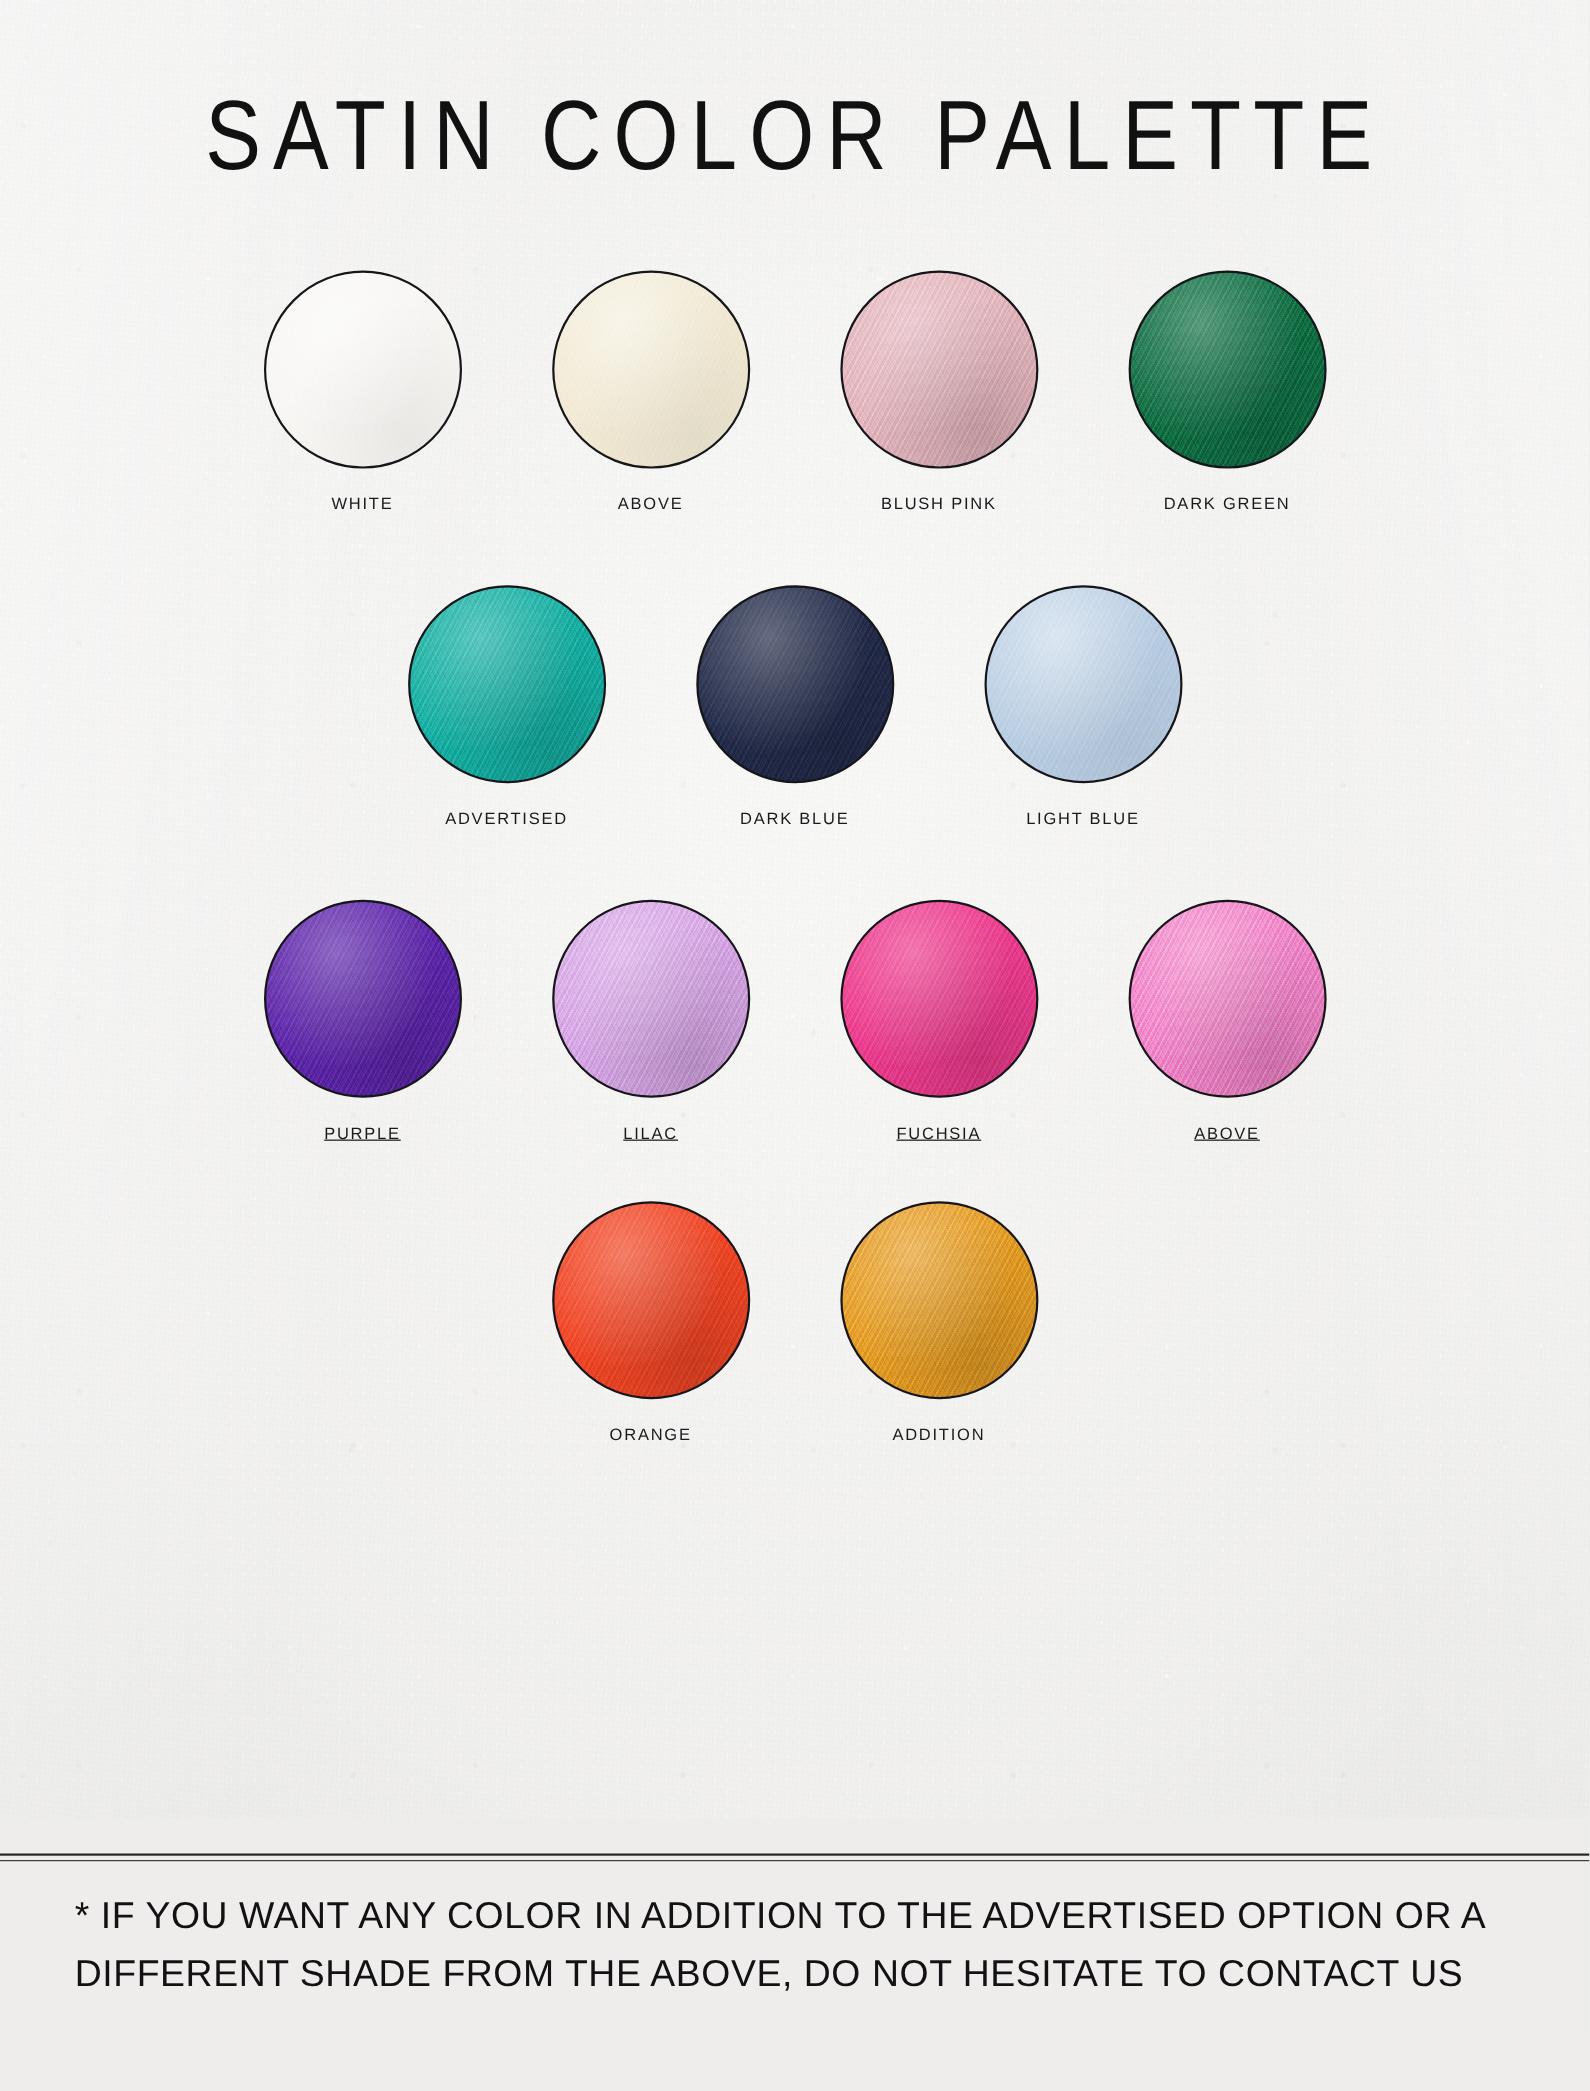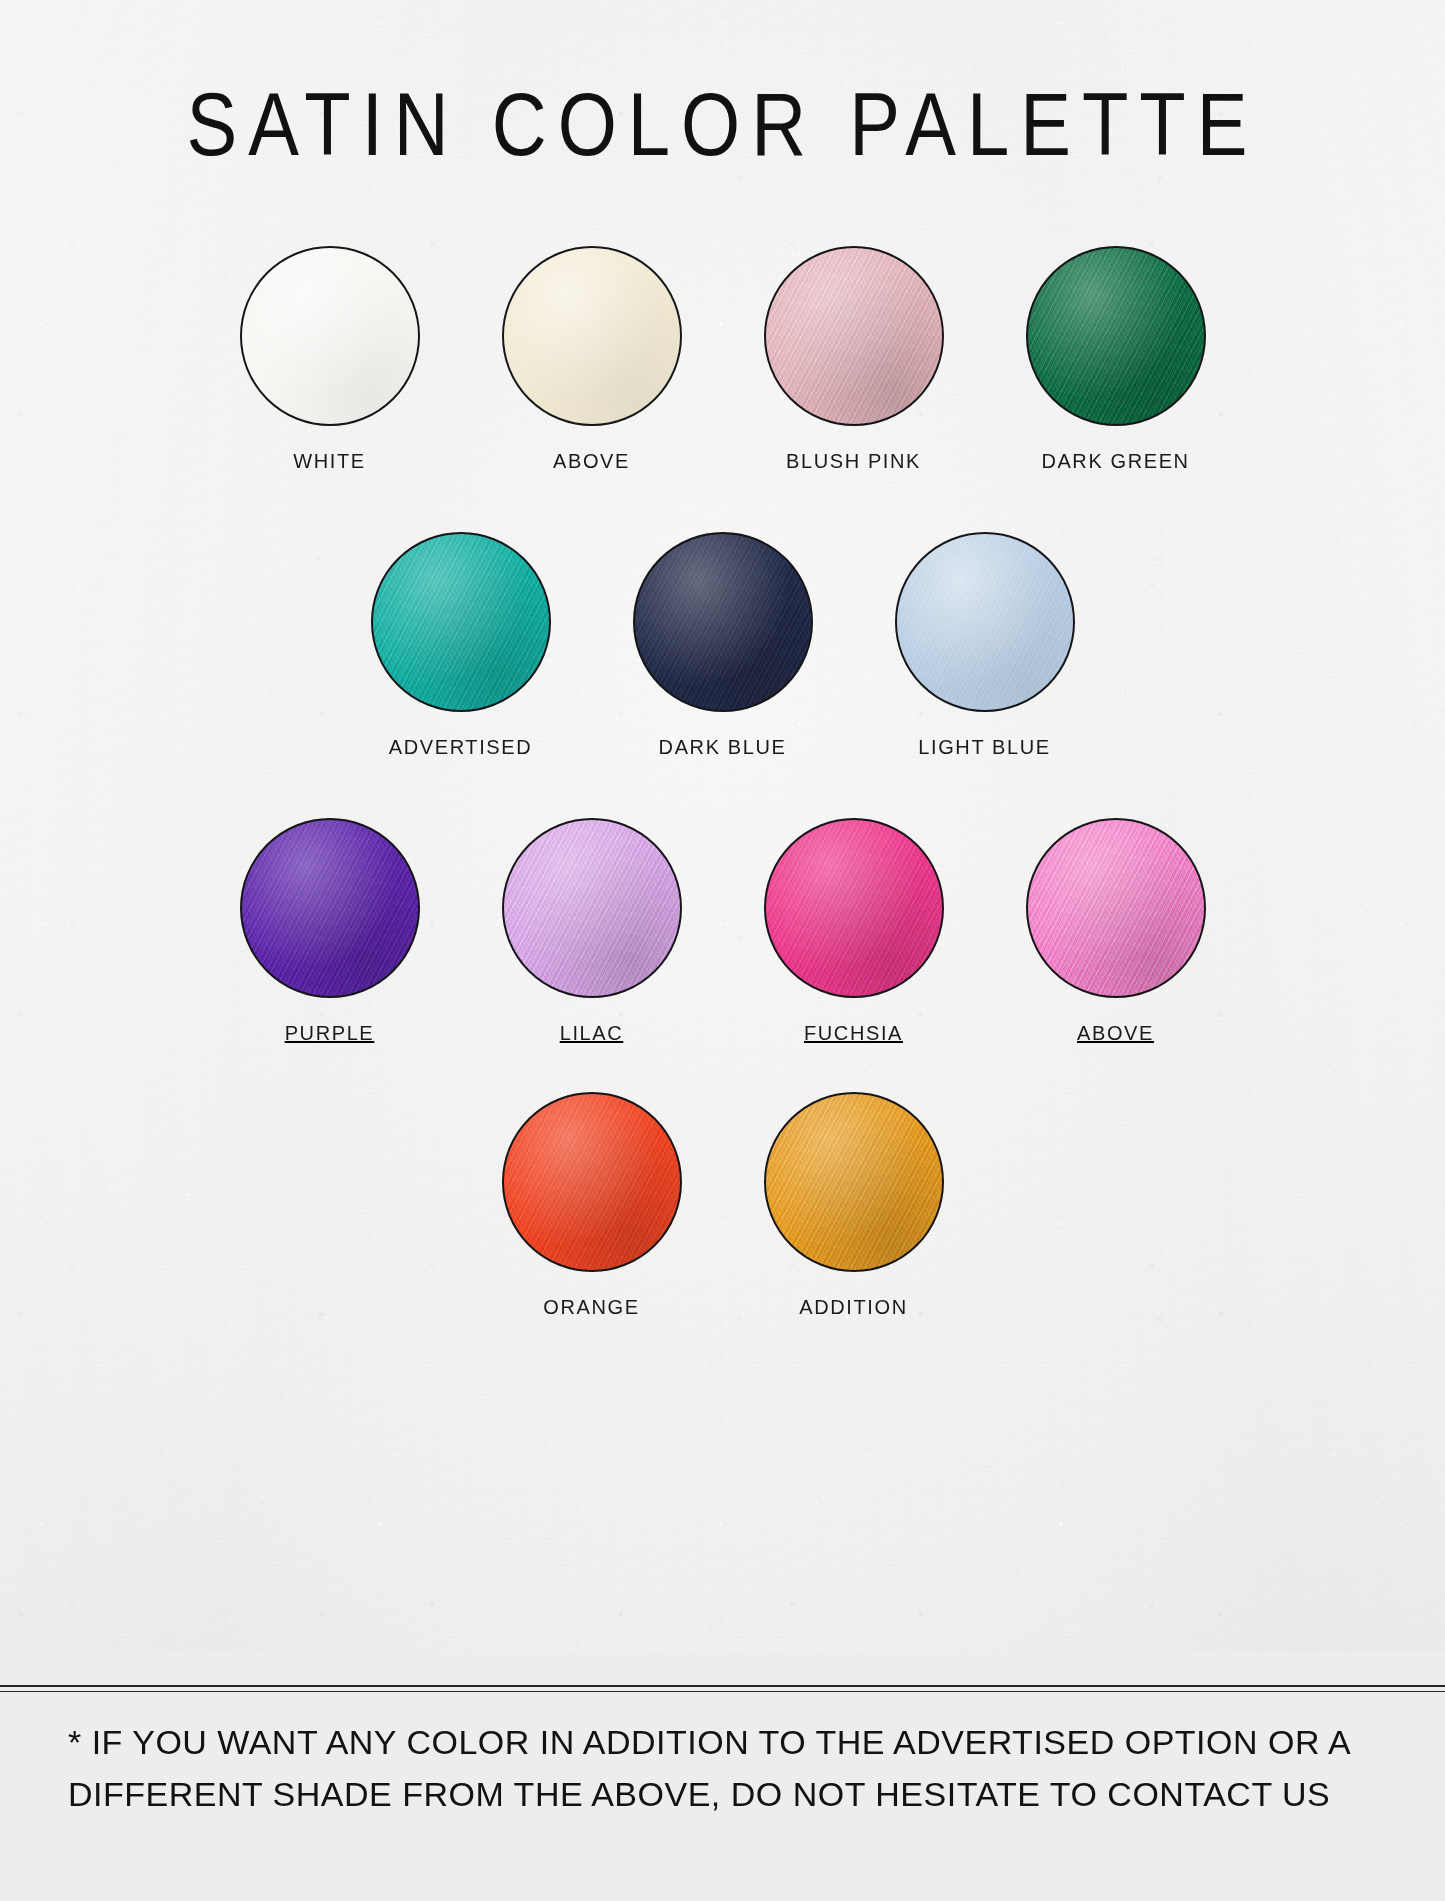--- a/index.html
+++ b/index.html
@@ -135,21 +135,21 @@
   .disc.pale::before { opacity: .42; }
   .disc.pale::after {
     background:
       radial-gradient(ellipse at 36% 26%, rgba(255,255,255,0.5), rgba(255,255,255,0) 60%),
       radial-gradient(ellipse at 74% 86%, rgba(0,0,0,0.06), rgba(0,0,0,0) 62%);
   }
 
   .swatch-label {
     margin-top: 24px;
     font-family: "Liberation Sans", sans-serif;
-    font-size: 20px;
+    font-size: 15px;
     font-weight: 300;
     letter-spacing: 1.6px;
     color: #1a1a1c;
     white-space: nowrap;
     text-align: center;
   }
 
   
   #rule {
     position: absolute;

